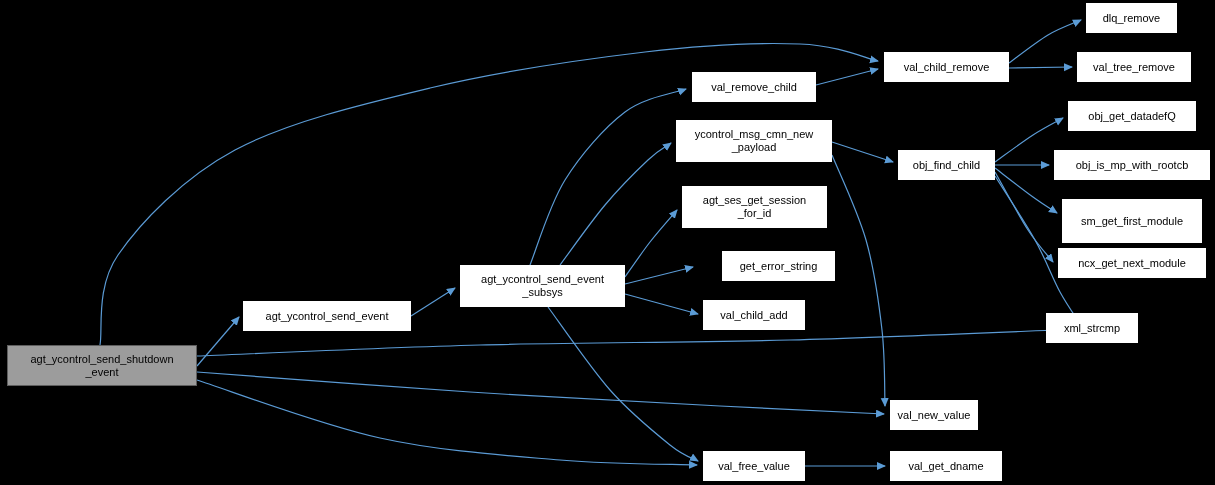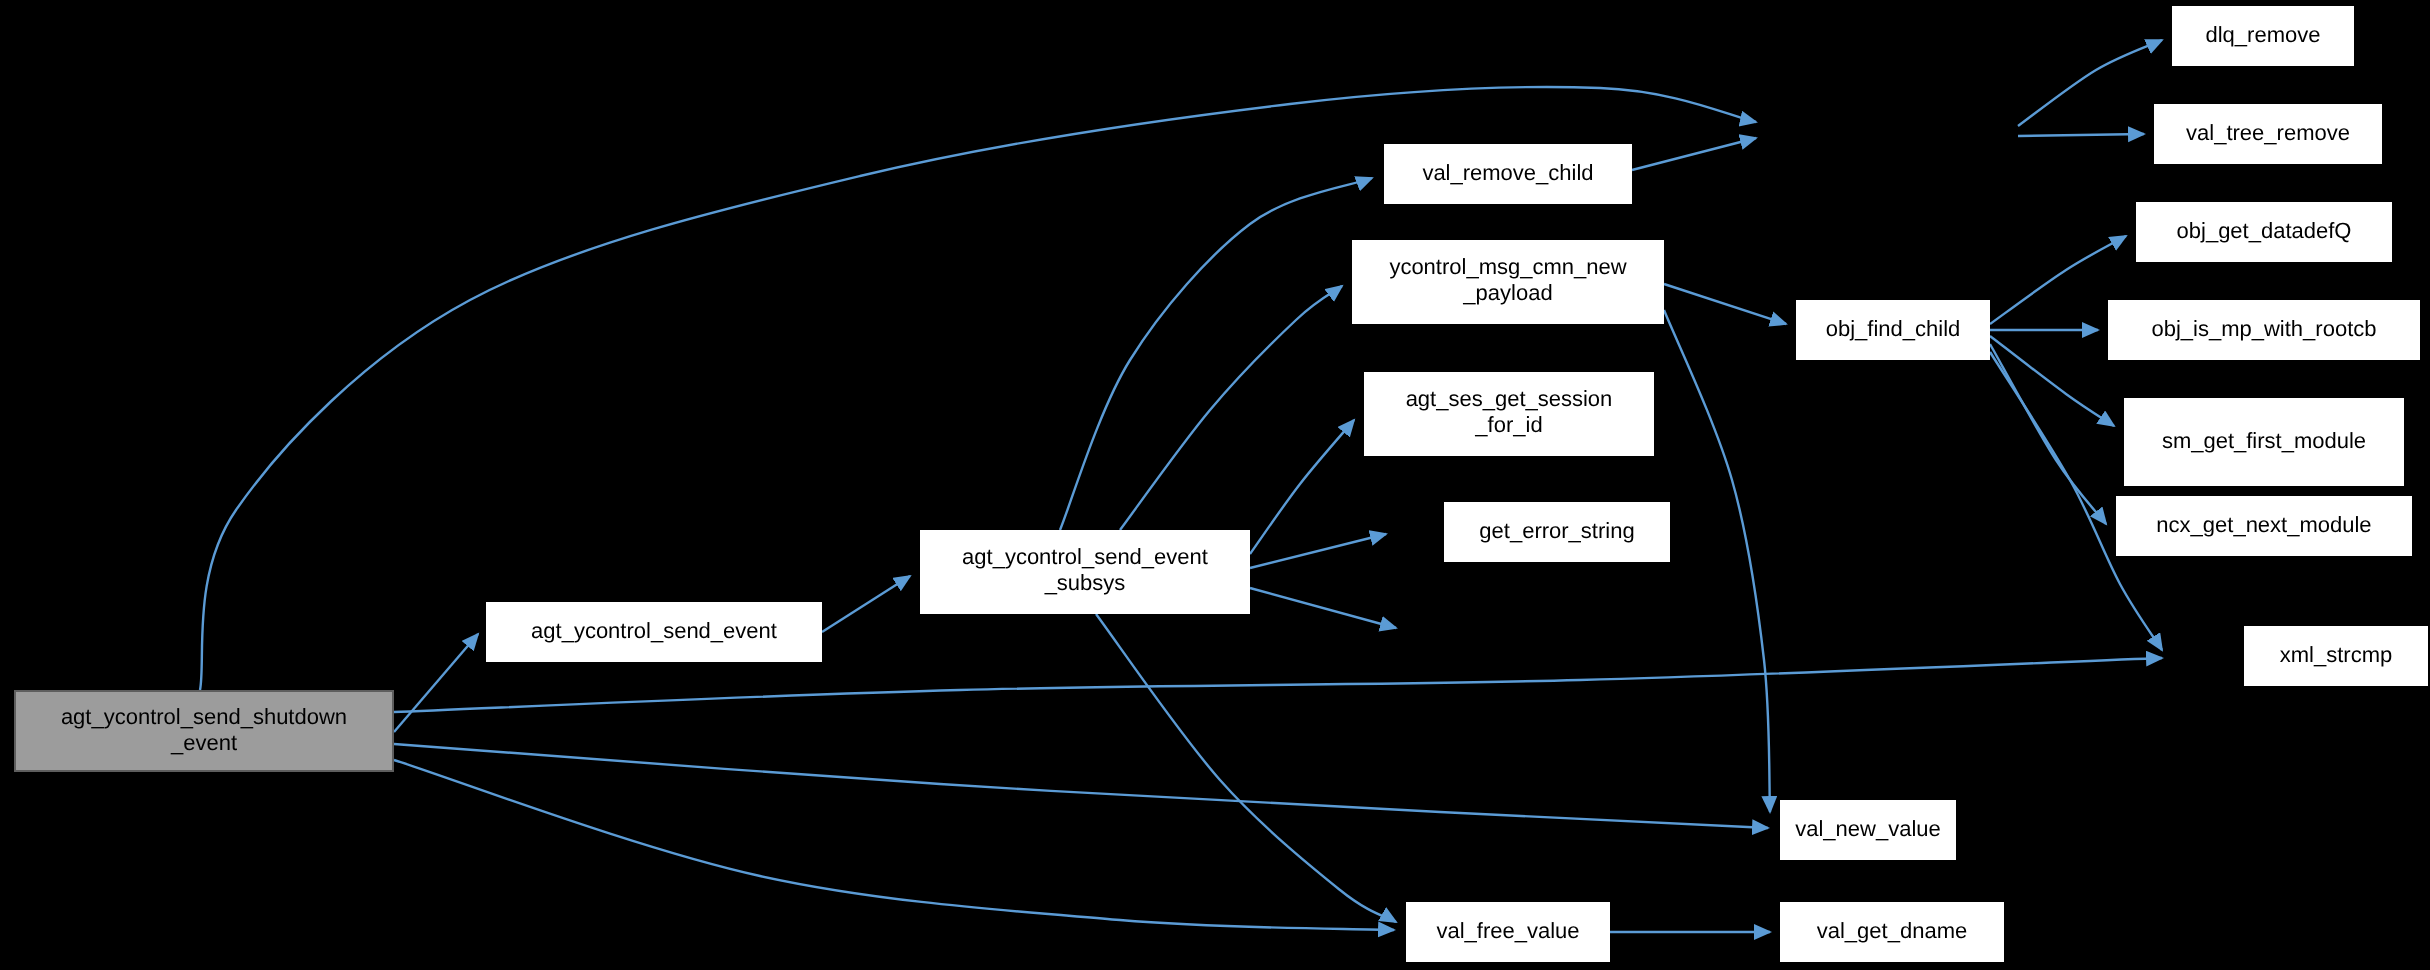--- a/index.html
+++ b/index.html
@@ -85,20 +85,26 @@
       <span class="line">ycontrol_msg_cmn_new</span>
       <span class="line">_payload</span>
     </div>
     <div class="node" style="left: 682px; top: 186px; width: 145px; height: 42px; background: rgb(255, 255, 255); color: rgb(0, 0, 0);">
       <span class="line">agt_ses_get_session</span>
       <span class="line">_for_id</span>
     </div>
     <div class="node" style="left: 698px; top: 251px; width: 113px; height: 30px; background: rgb(255, 255, 255); color: rgb(0, 0, 0); margin-left: 24px;">
       <span class="line">get_error_string</span>
     </div>
+    <div class="node" style="left: 703px; top: 300px; width: 102px; height: 30px; background: rgb(255, 255, 255); color: rgb(0, 0, 0);">
+      <span class="line">val_child_add</span>
+    </div>
+    <div class="node" style="left: 884px; top: 52px; width: 125px; height: 30px; background: rgb(255, 255, 255); color: rgb(0, 0, 0);">
+      <span class="line">val_child_remove</span>
+    </div>
     <div class="node" style="left: 1086px; top: 3px; width: 91px; height: 30px; background: rgb(255, 255, 255); color: rgb(0, 0, 0);">
       <span class="line">dlq_remove</span>
     </div>
     <div class="node" style="left: 1077px; top: 52px; width: 114px; height: 30px; background: rgb(255, 255, 255); color: rgb(0, 0, 0);">
       <span class="line">val_tree_remove</span>
     </div>
     <div class="node" style="left: 1068px; top: 101px; width: 128px; height: 30px; background: rgb(255, 255, 255); color: rgb(0, 0, 0);">
       <span class="line">obj_get_datadefQ</span>
     </div>
     <div class="node" style="left: 898px; top: 150px; width: 97px; height: 30px; background: rgb(255, 255, 255); color: rgb(0, 0, 0);">
@@ -106,21 +112,21 @@
     </div>
     <div class="node" style="left: 1054px; top: 150px; width: 156px; height: 30px; background: rgb(255, 255, 255); color: rgb(0, 0, 0);">
       <span class="line">obj_is_mp_with_rootcb</span>
     </div>
     <div class="node" style="left: 1062px; top: 199px; width: 140px; height: 44px; background: rgb(255, 255, 255); color: rgb(0, 0, 0);">
       <span class="line">sm_get_first_module</span>
     </div>
     <div class="node" style="left: 1058px; top: 248px; width: 148px; height: 30px; background: rgb(255, 255, 255); color: rgb(0, 0, 0);">
       <span class="line">ncx_get_next_module</span>
     </div>
-    <div class="node" style="left: 1122px; top: 313px; width: 92px; height: 30px; background: rgb(255, 255, 255); color: rgb(0, 0, 0);">
+    <div class="node" style="left: 1046px; top: 313px; width: 92px; height: 30px; background: rgb(255, 255, 255); color: rgb(0, 0, 0);">
       <span class="line">xml_strcmp</span>
     </div>
     <div class="node" style="left: 890px; top: 400px; width: 88px; height: 30px; background: rgb(255, 255, 255); color: rgb(0, 0, 0);">
       <span class="line">val_new_value</span>
     </div>
     <div class="node" style="left: 703px; top: 451px; width: 102px; height: 30px; background: rgb(255, 255, 255); color: rgb(0, 0, 0);">
       <span class="line">val_free_value</span>
     </div>
     <div class="node" style="left: 890px; top: 451px; width: 112px; height: 30px; background: rgb(255, 255, 255); color: rgb(0, 0, 0);">
       <span class="line">val_get_dname</span>

